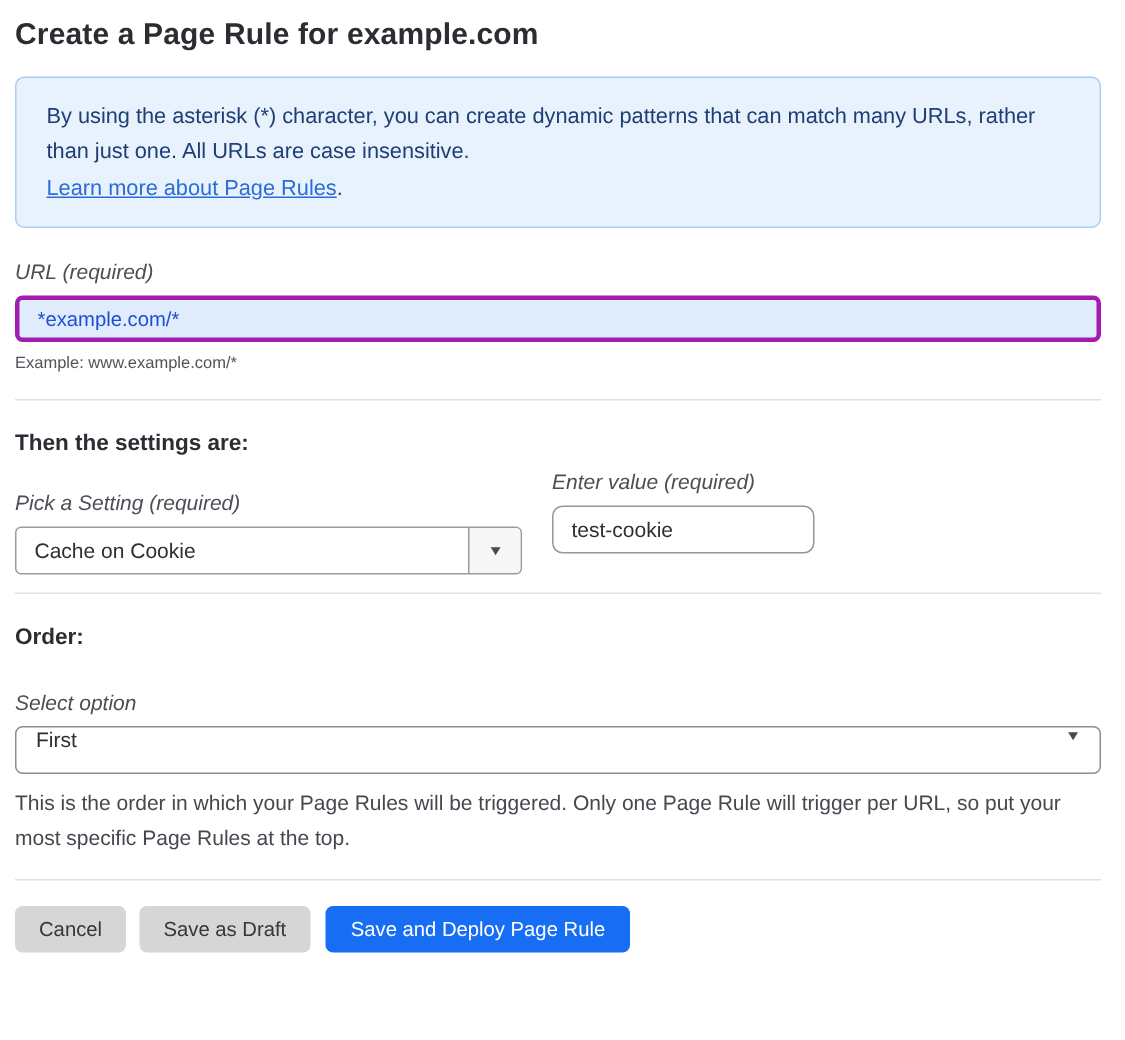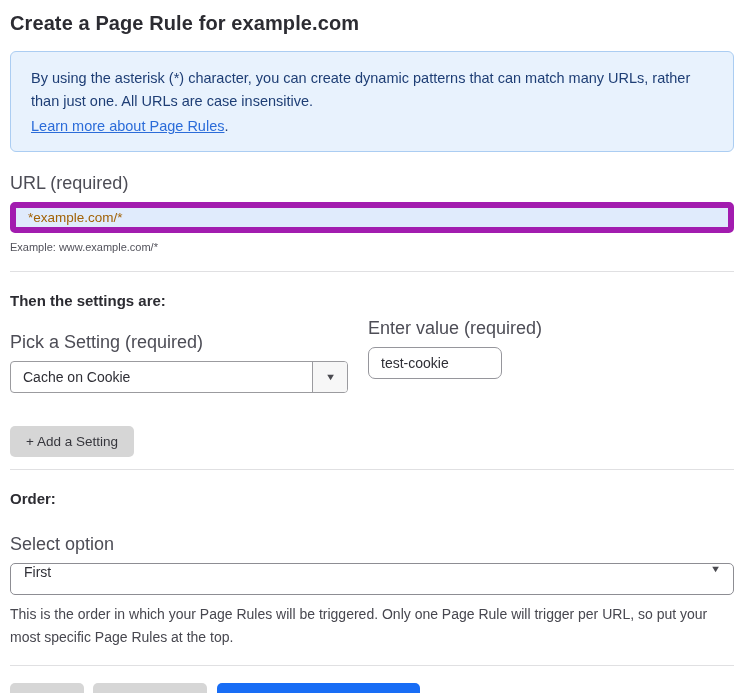--- a/index.html
+++ b/index.html
@@ -36,35 +36,36 @@
   .info-link {
     color: #2b6cd9;
     text-decoration: underline;
     cursor: pointer;
   }
   .info-suffix { color: #1e3e75; }
 
   
   .field-label {
     display: block;
-    font-size: 18px;
+    font-size: 14px;
     color: #4d4d56;
     margin-top: 21px;
+    font-style: italic;
   }
   .url-input {
     margin-top: 8px;
     width: 100%;
     height: 31px;
     background: #e0ebfc;
-    border: 6px solid #a21caf;
+    border: 3px solid #a21caf;
     border-radius: 5px;
     padding: 0 12px;
     font-family: "Liberation Sans", sans-serif;
     font-size: 13.5px;
-    color: #a16207;
+    color: #1d4ed8;
     outline: none;
   }
   .hint-text {
     margin-top: 8px;
     font-size: 11px;
     color: #52525b;
   }
 
   .divider {
     border: none;
@@ -112,21 +113,21 @@
     justify-content: center;
   }
   .caret-glyph {
     font-size: 9px;
     color: #4a4a50;
     transform: scaleX(1.25);
   }
 
   .value-input {
     margin-top: 8px;
-    width: 134px;
+    width: 175px;
     height: 32px;
     background: #ffffff;
     border: 1px solid #96969c;
     border-radius: 7px;
     padding: 0 12px;
     font-family: "Liberation Sans", sans-serif;
     font-size: 14px;
     color: #2e2e35;
     outline: none;
   }
@@ -214,21 +215,20 @@
           <span class="caret-glyph">▼</span>
         </span>
       </div>
     </div>
     <div class="value-col">
       <label class="field-label" style="margin-top:0;">Enter value (required)</label>
       <input class="value-input" type="text" value="test-cookie" style="">
     </div>
   </div>
 
-  <button class="btn add-setting-btn">+ Add a Setting</button>
 
   <hr class="divider" style="margin-top:12px;">
 
   <h2 class="section-heading">Order:</h2>
 
   <label class="field-label" style="margin-top:27px;">Select option</label>
   <div class="order-select">
     <span>First</span>
     <span class="caret-glyph">▼</span>
   </div>

